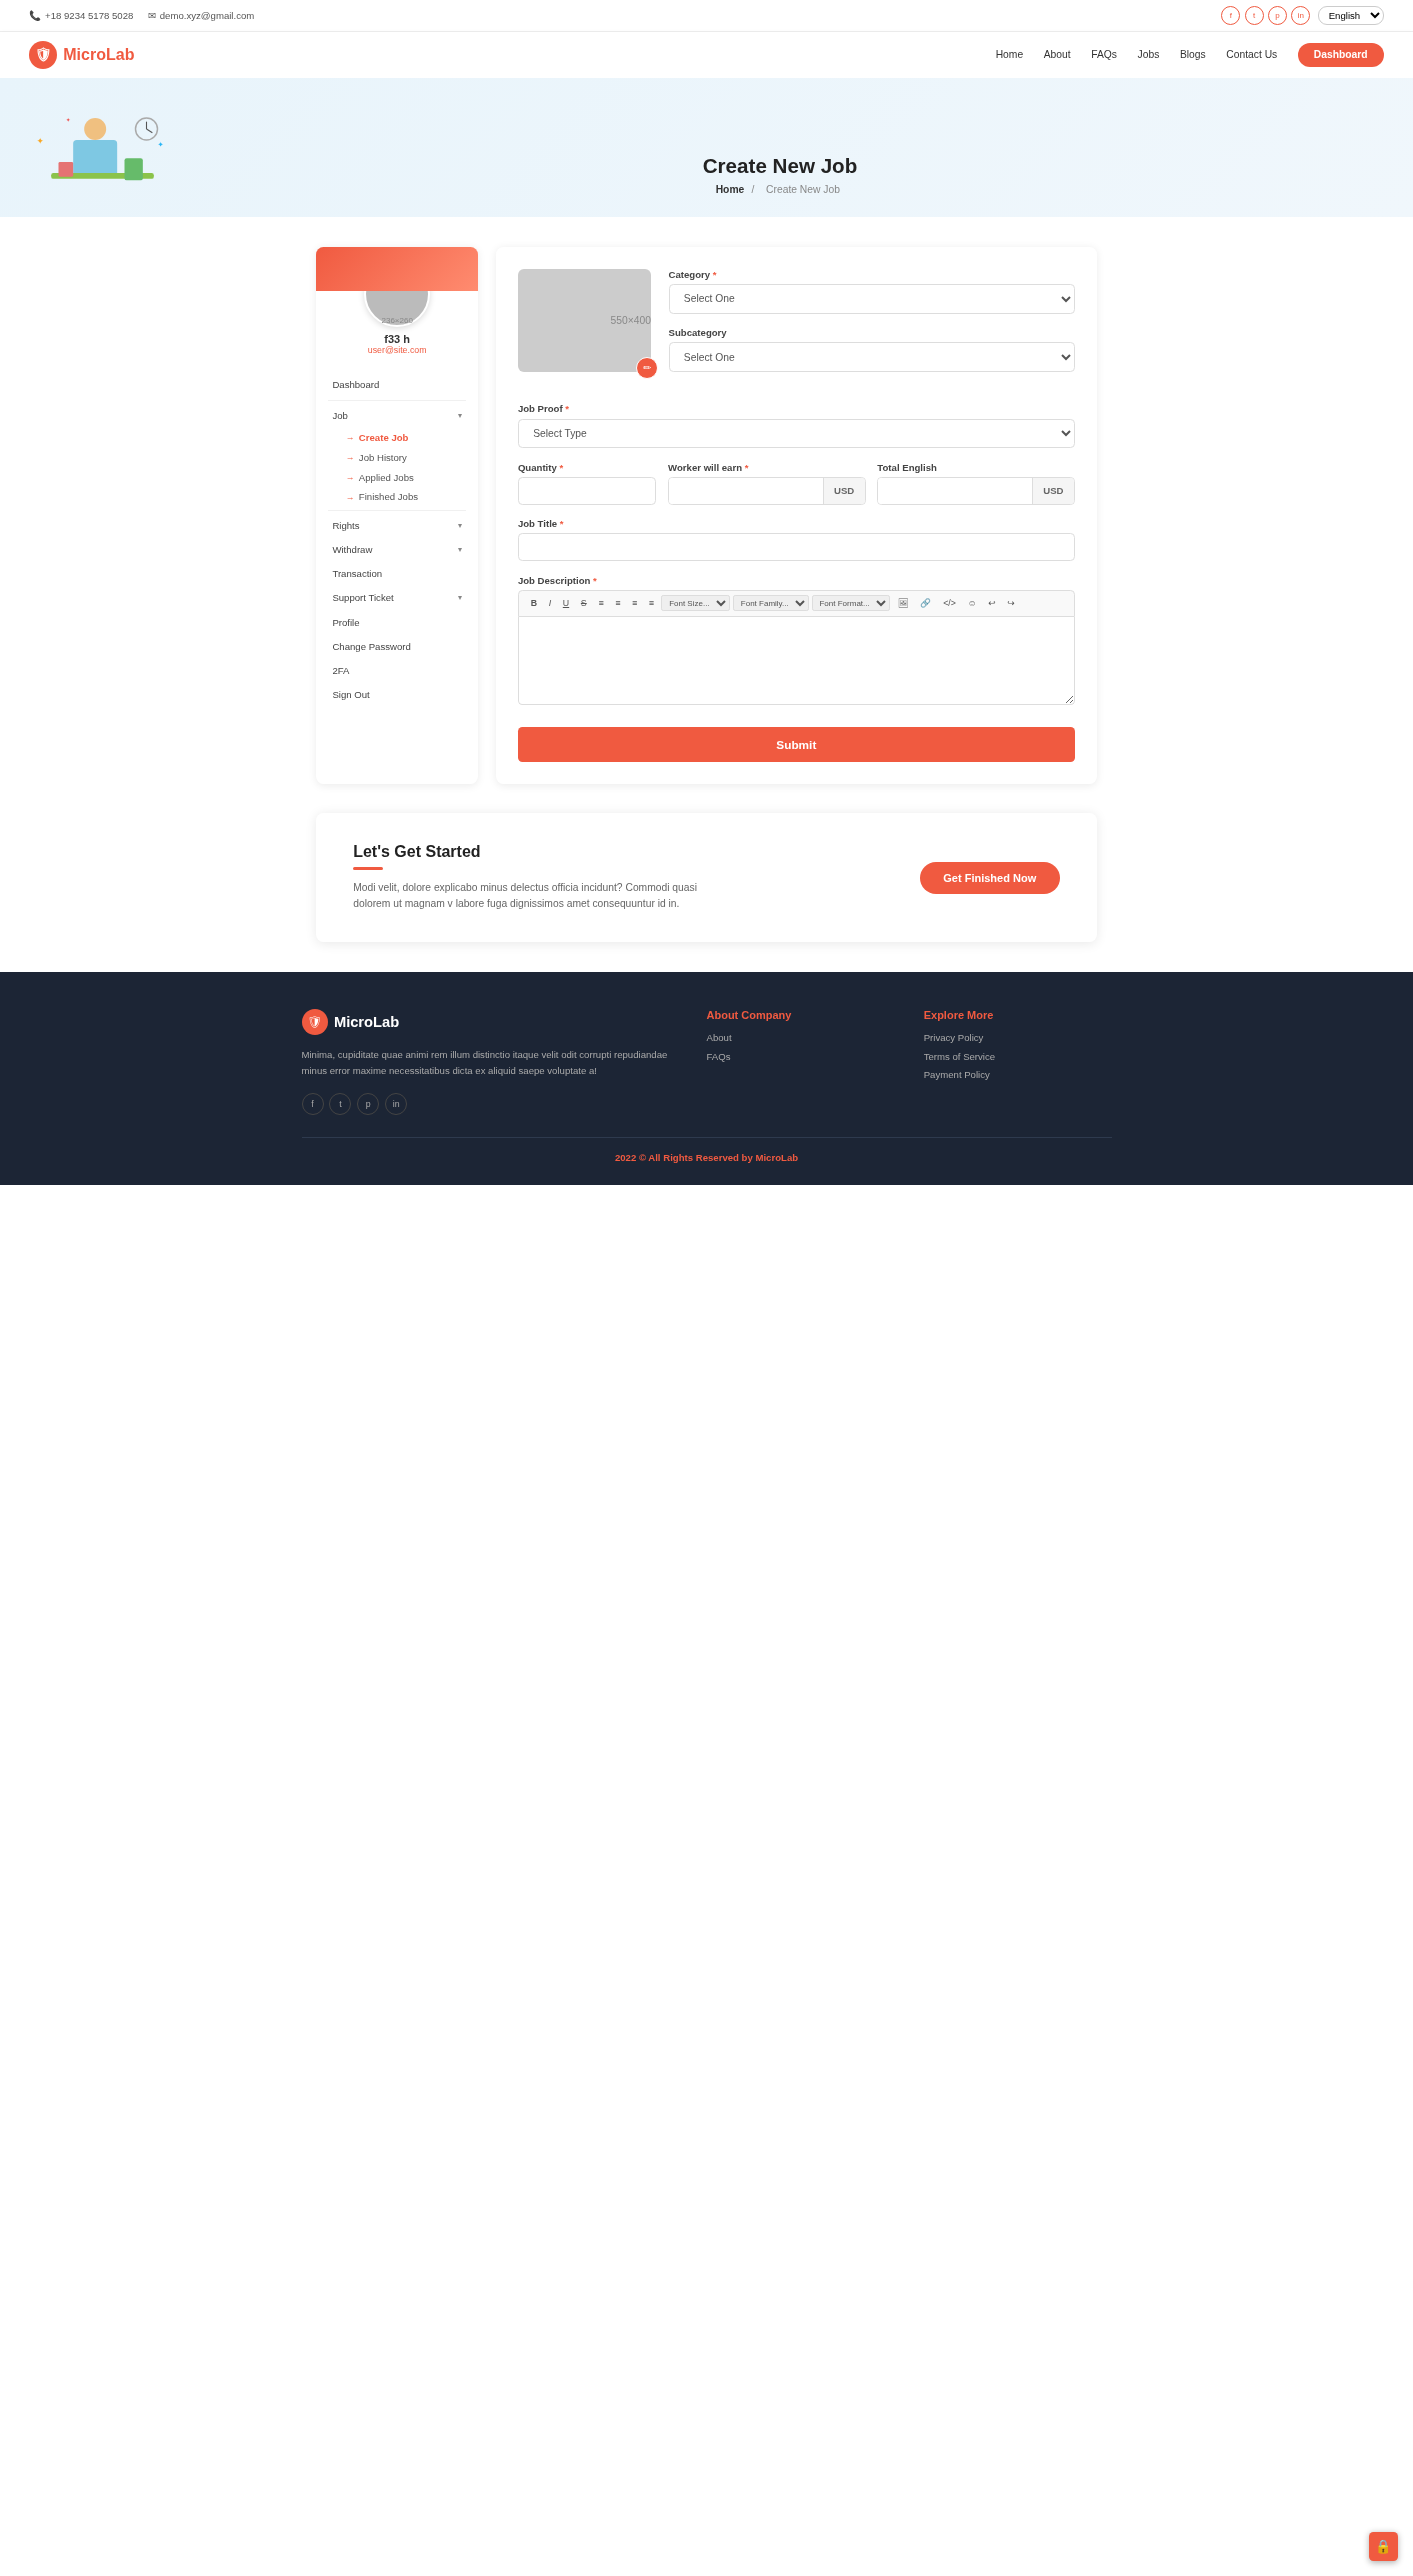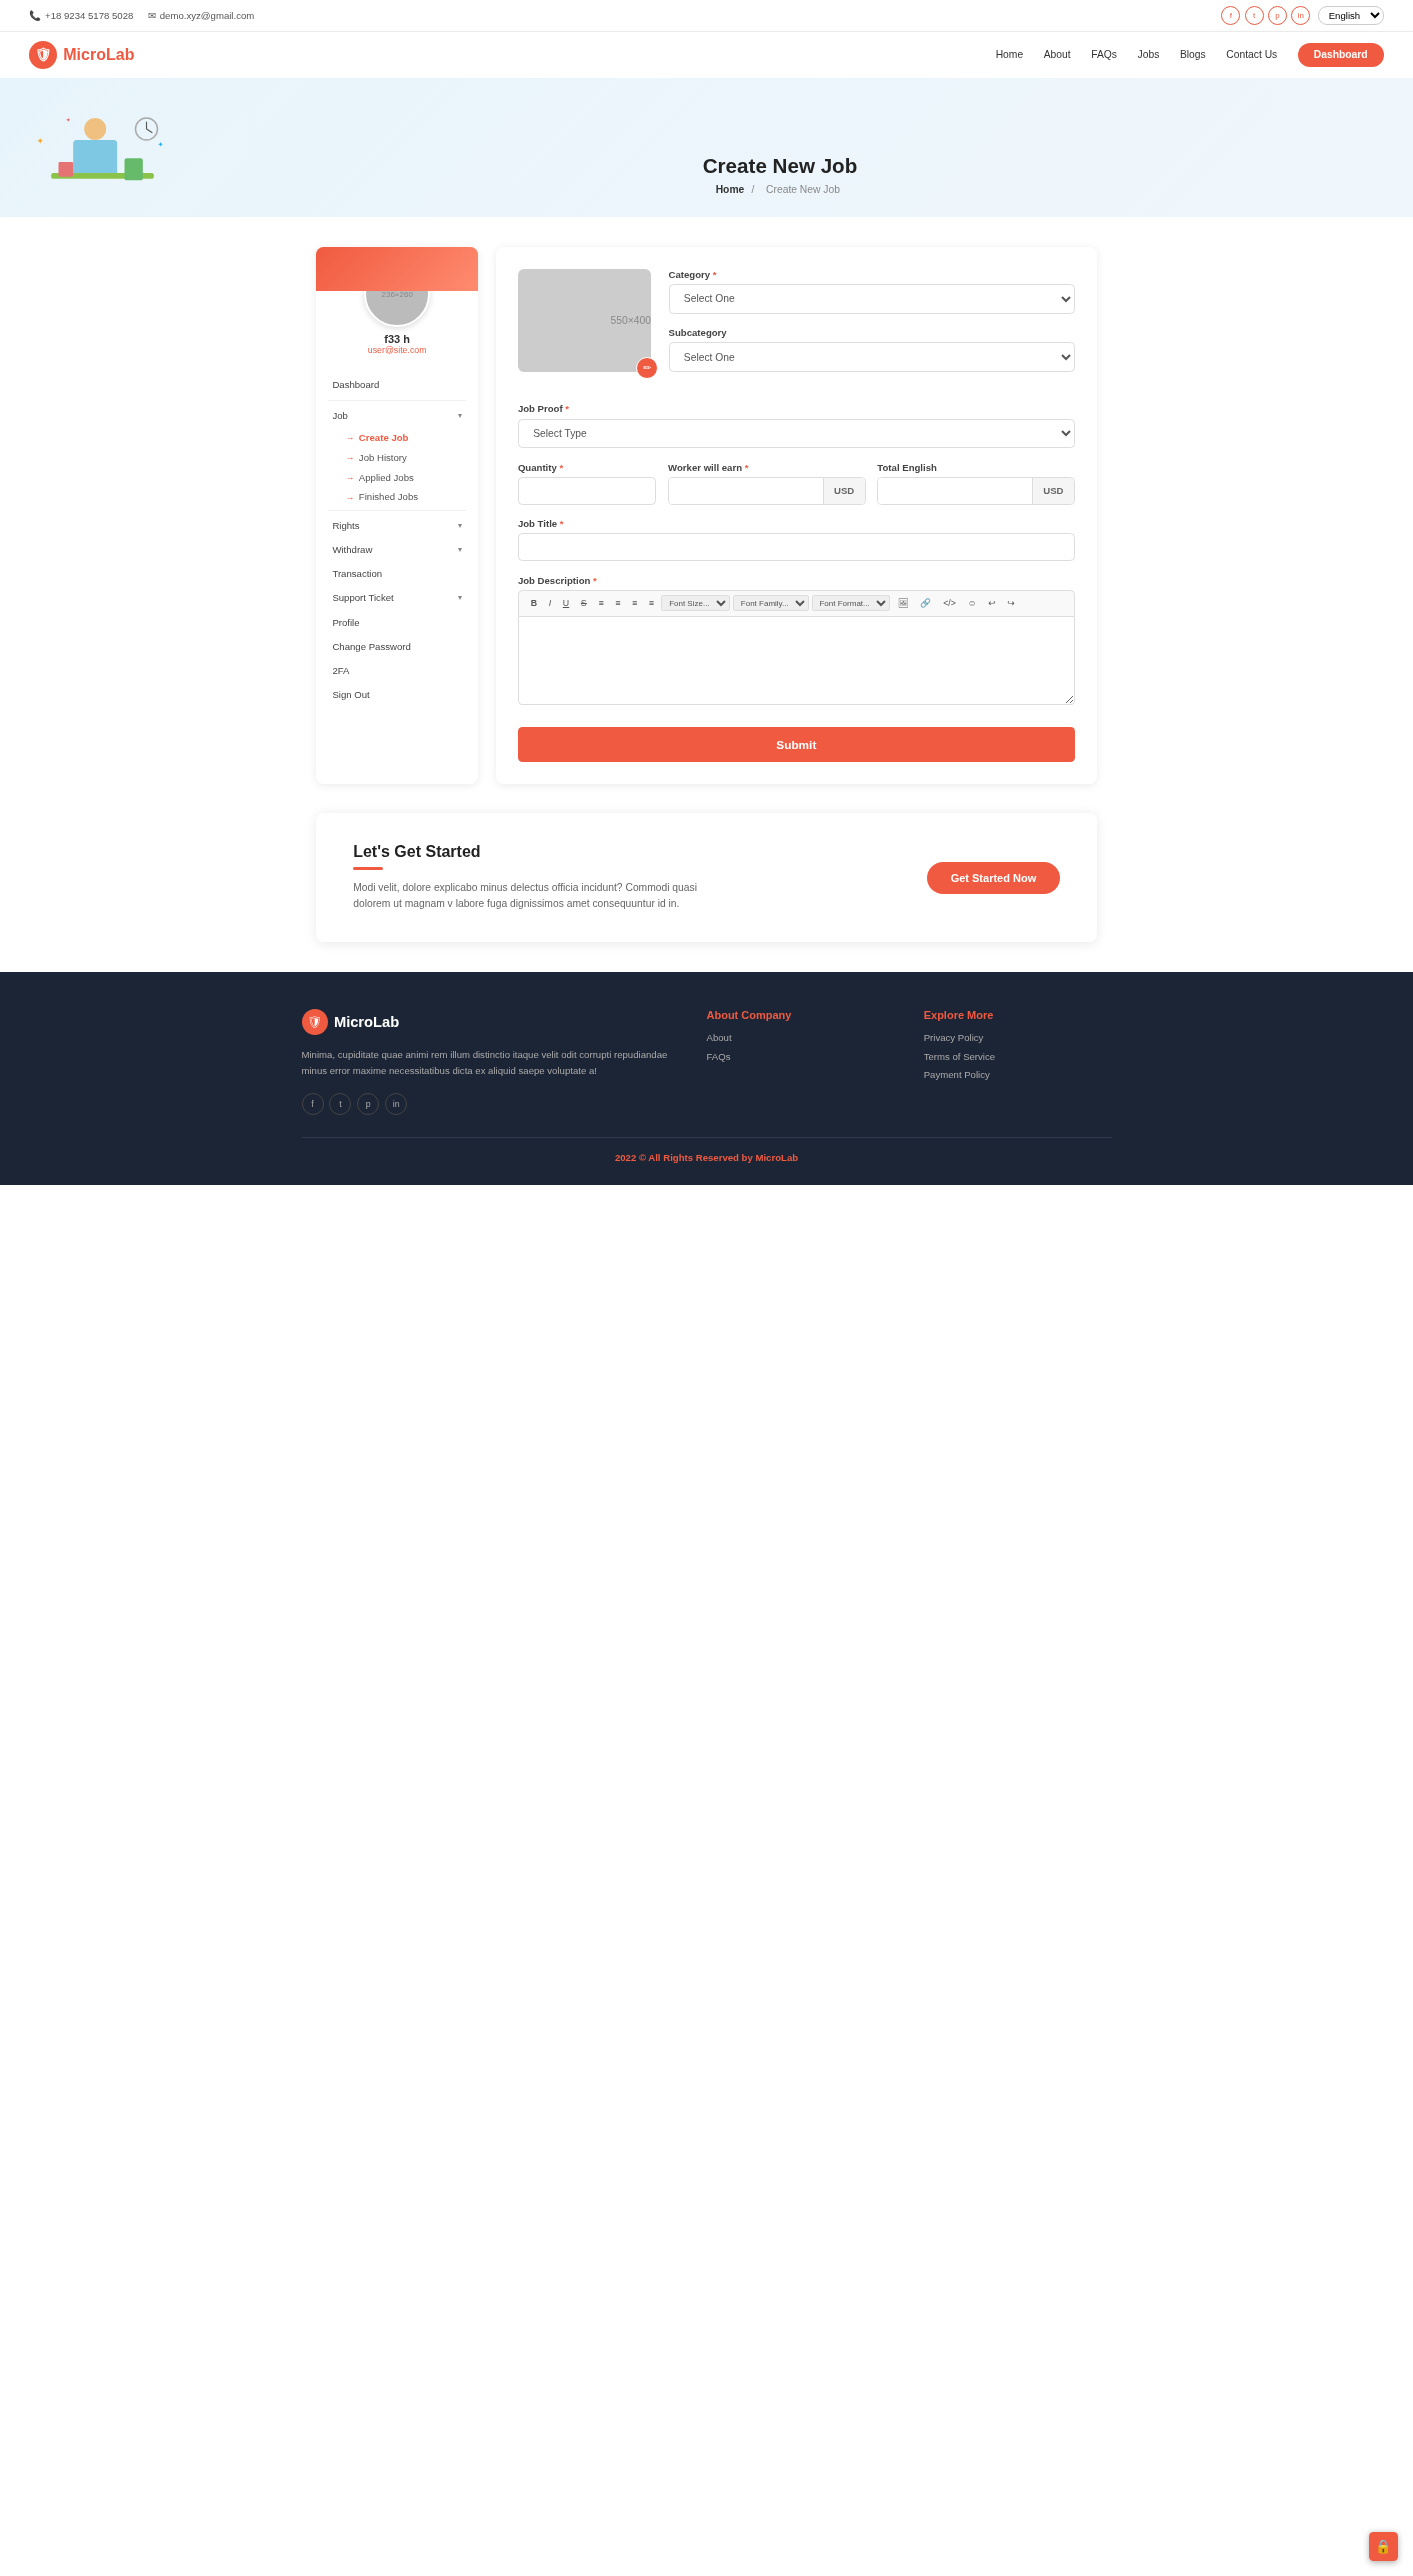--- a/index.html
+++ b/index.html
@@ -104,21 +104,21 @@
     }
     .sidebar-avatar-wrap {
       display: flex;
       flex-direction: column;
       align-items: center;
       margin-top: -29.4px;
       padding: 0 14.7px 11.8px;
     }
     .avatar-circle {
       width: 66px; height: 66px; border-radius: 50%; background: #bbb;
-      display: flex; align-items: center; justify-content: center;
+      display: flex; align-items: flex-end; justify-content: center;
       color: #888; font-size: 8.8px; border: 2.2px solid #fff;
       box-shadow: 0 1.5px 5.9px rgba(0,0,0,0.15);
     }
     .avatar-label { font-size: 8px; color: #888; text-align: center; }
     .sidebar-username { font-weight: 600; font-size: 11px; margin-top: 5.9px; color: #333; }
     .sidebar-email { color: #f05a40; font-size: 8.8px; }
 
     .sidebar-menu { padding: 5.9px 11.8px; }
     .sidebar-menu-item {
       padding: 6.6px 4.4px;
@@ -608,21 +608,21 @@
   </div>
 </div>
 
 <div class="get-started-section">
   <div class="get-started-card">
     <div class="get-started-text">
       <h2>Let's Get Started</h2>
       <div class="underline-bar"></div>
       <p>Modi velit, dolore explicabo minus delectus officia incidunt? Commodi quasi dolorem ut magnam v labore fuga dignissimos amet consequuntur id in.</p>
     </div>
-    <button class="btn-get-started">Get Started Now</button>
+    <button class="btn-get-started">Get Finished Now</button>
   </div>
 </div>
 
 <footer class="footer">
   <div class="footer-grid">
     <div>
       <div class="footer-logo">
         <div class="footer-logo-icon">🛡</div>
         <span class="footer-logo-text">MicroLab</span>
       </div>

